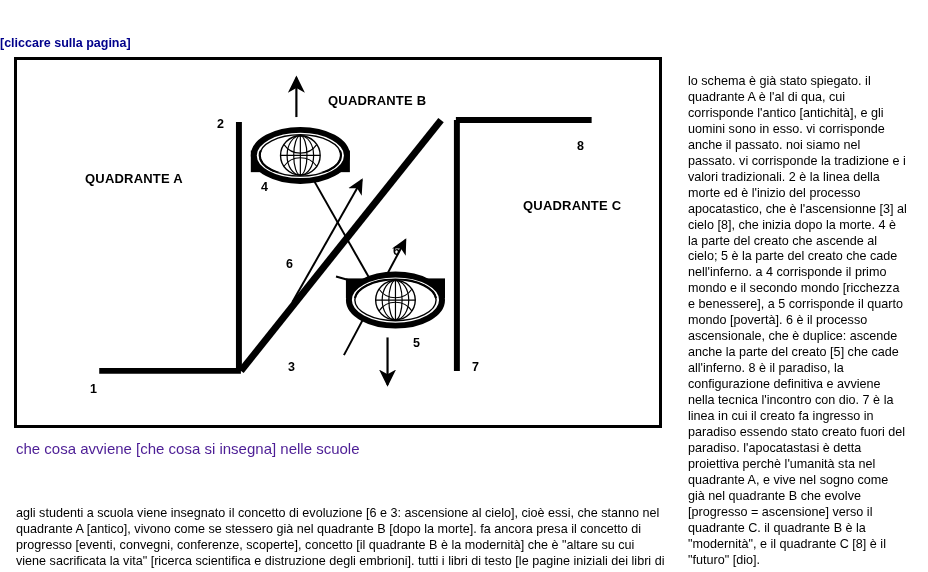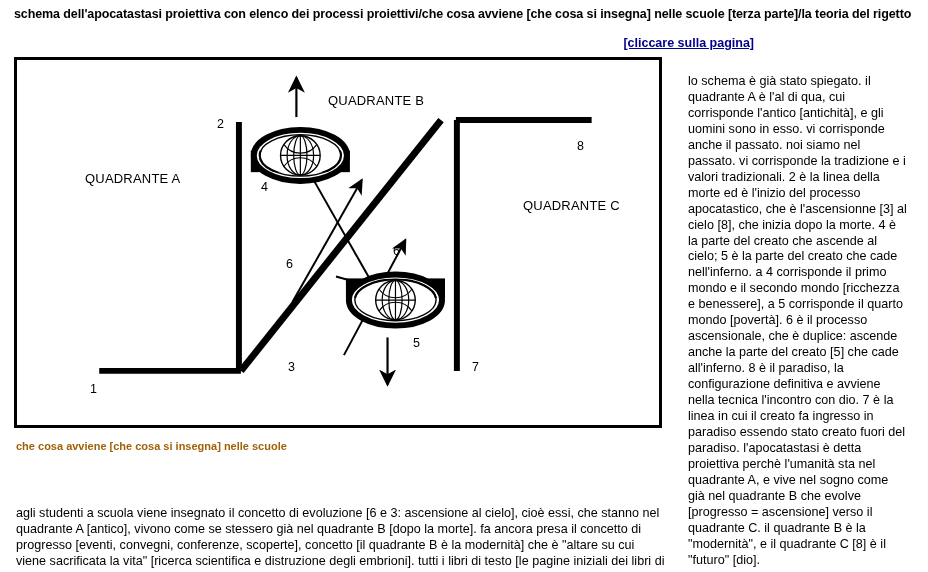--- a/index.html
+++ b/index.html
@@ -32,26 +32,24 @@
     font-weight: bold;
     line-height: 16px;
     letter-spacing: -0.1px;
     color: #000000;
   }
   #header-link {
     position: absolute;
     left: 0px;
     top: 36px;
     width: 754px;
-    text-align: right;
     font-size: 12.5px;
     font-weight: bold;
     color: #00008b;
     cursor: pointer;
-    text-decoration: underline;
   }
 
   
   #diagram-frame {
     position: absolute;
     left: 14px;
     top: 57px;
     width: 648px;
     height: 371px;
     border: 3px solid #000000;
@@ -62,21 +60,21 @@
     position: absolute;
     left: 0; top: 0;
     width: 100%;
     height: 100%;
     display: block;
   }
 
   .diag-label {
     position: absolute;
     font-family: "Liberation Sans", sans-serif;
-    font-weight: normal;
+    font-weight: bold;
     color: #000000;
     white-space: nowrap;
   }
   .quad-label { font-size: 13px; letter-spacing: 0.2px; }
   .num-label  { font-size: 12.5px; }
 
   
   #right-column {
     position: absolute;
     left: 672px;
@@ -88,41 +86,40 @@
     text-align: left;
   }
   #right-column p { margin: 16px; }
 
   
   #bottom-heading {
     position: absolute;
     left: 16px;
     top: 440px;
     width: 650px;
-    font-size: 11px;
-    font-weight: bold;
-    color: #a16207;
+    font-size: 15px;
+    font-weight: normal;
+    color: #4c1d95;
   }
   #bottom-body {
     position: absolute;
     left: 16px;
     top: 462px;
     width: 652px;
     font-size: 12.6px;
     line-height: 15.95px;
     color: #000000;
     margin-top: 44px;
   }
   #bottom-body p { margin: 0; }
 </style>
 </head>
 <body>
 
 <div id="header">
-  <div id="header-title">schema dell'apocatastasi proiettiva con elenco dei processi proiettivi/che cosa avviene [che cosa si insegna] nelle scuole [terza parte]/la teoria del rigetto</div>
   <div id="header-link">[cliccare sulla pagina]</div>
 </div>
 
 <div id="diagram-frame">
 
   <svg id="diagram-svg" viewBox="0 0 648 371" preserveAspectRatio="none">
     <defs>
       <marker id="arrowThin" markerWidth="9" markerHeight="9" refX="7" refY="4.5" orient="auto" markerUnits="strokeWidth">
         <path d="M0,0.6 L8,4.5 L0,8.4 L2.2,4.5 Z" fill="#000"></path>
       </marker>

